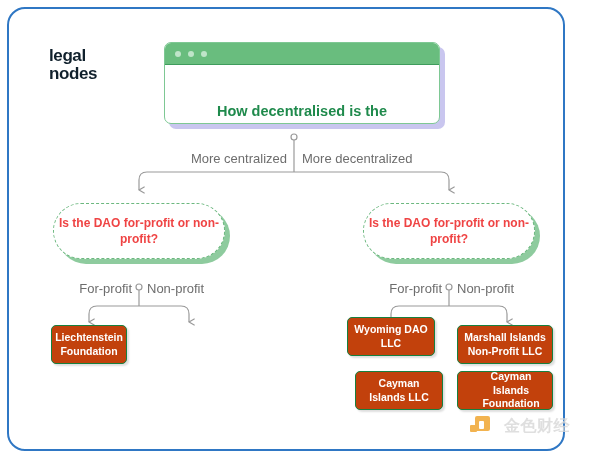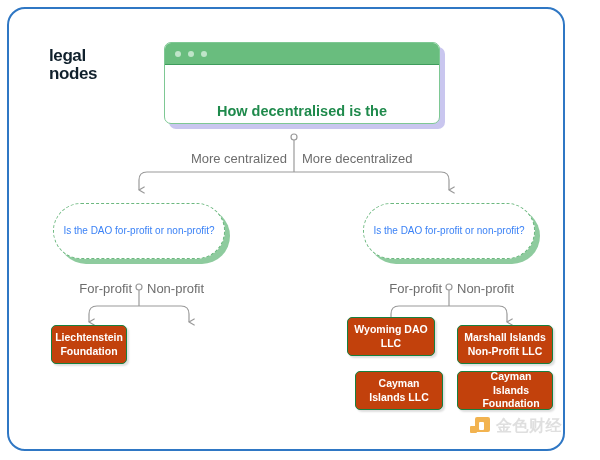--- a/index.html
+++ b/index.html
@@ -118,23 +118,23 @@
     border: 1.6px dashed #6cb87f;
     border-radius: 30px;
     background: #ffffff;
     box-shadow: 5px 5px 0 0 #8ecb9e;
     display: flex;
     align-items: center;
     justify-content: center;
     text-align: center;
   }
   .pill span {
-    color: #3b82f6;
-    font-size: 10px;
-    font-weight: 400;
+    color: #ef4444;
+    font-size: 12px;
+    font-weight: 700;
     line-height: 1.35;
   }
 
   
   .result {
     position: absolute;
     box-sizing: border-box;
     border-radius: 5px;
     background: #c2410c;
     border: 1px solid #16803f;
@@ -151,22 +151,22 @@
     font-weight: 700;
     line-height: 1.32;
   }
 
   
   #watermark {
     position: absolute;
     left: 470px;
     top: 416px;
     display: flex;
-    align-items: flex-end;
-    gap: 6px;
+    align-items: flex-start;
+    gap: 14px;
     opacity: 0.82;
   }
   #wm-mark {
     position: relative;
     width: 20px;
     height: 20px;
   }
   #wm-mark .sq-a {
     position: absolute;
     left: 5px; top: 0;

